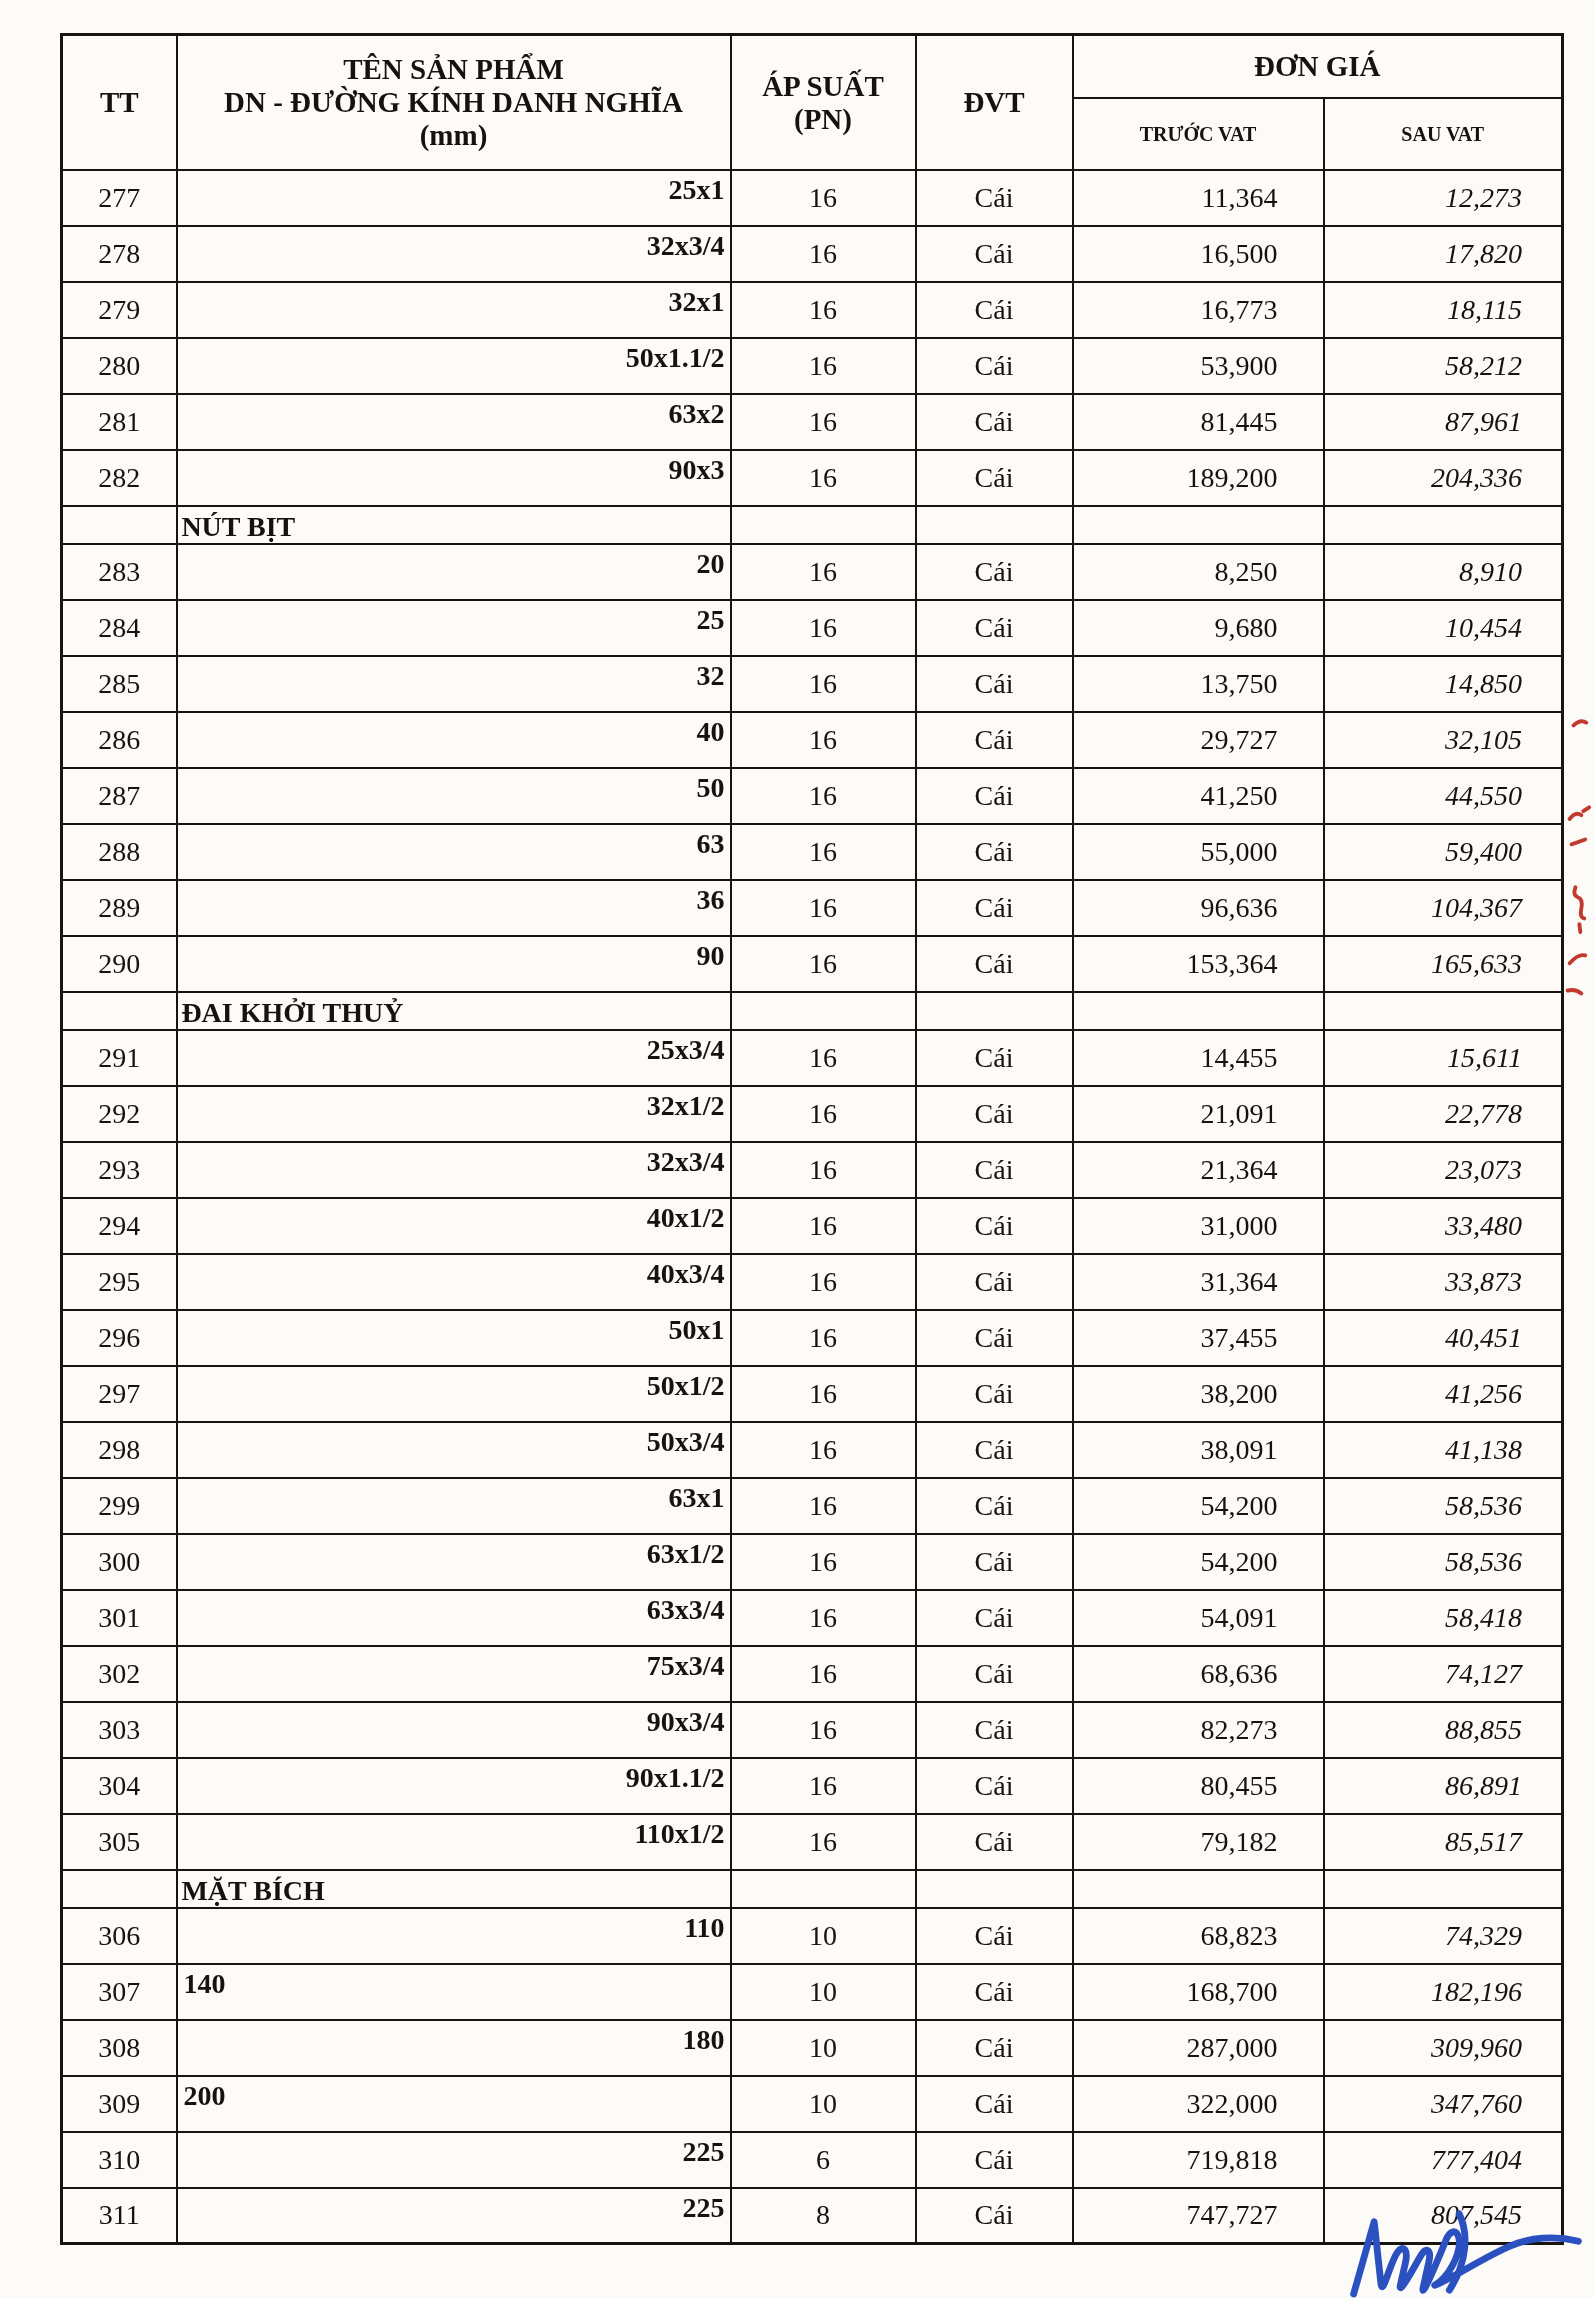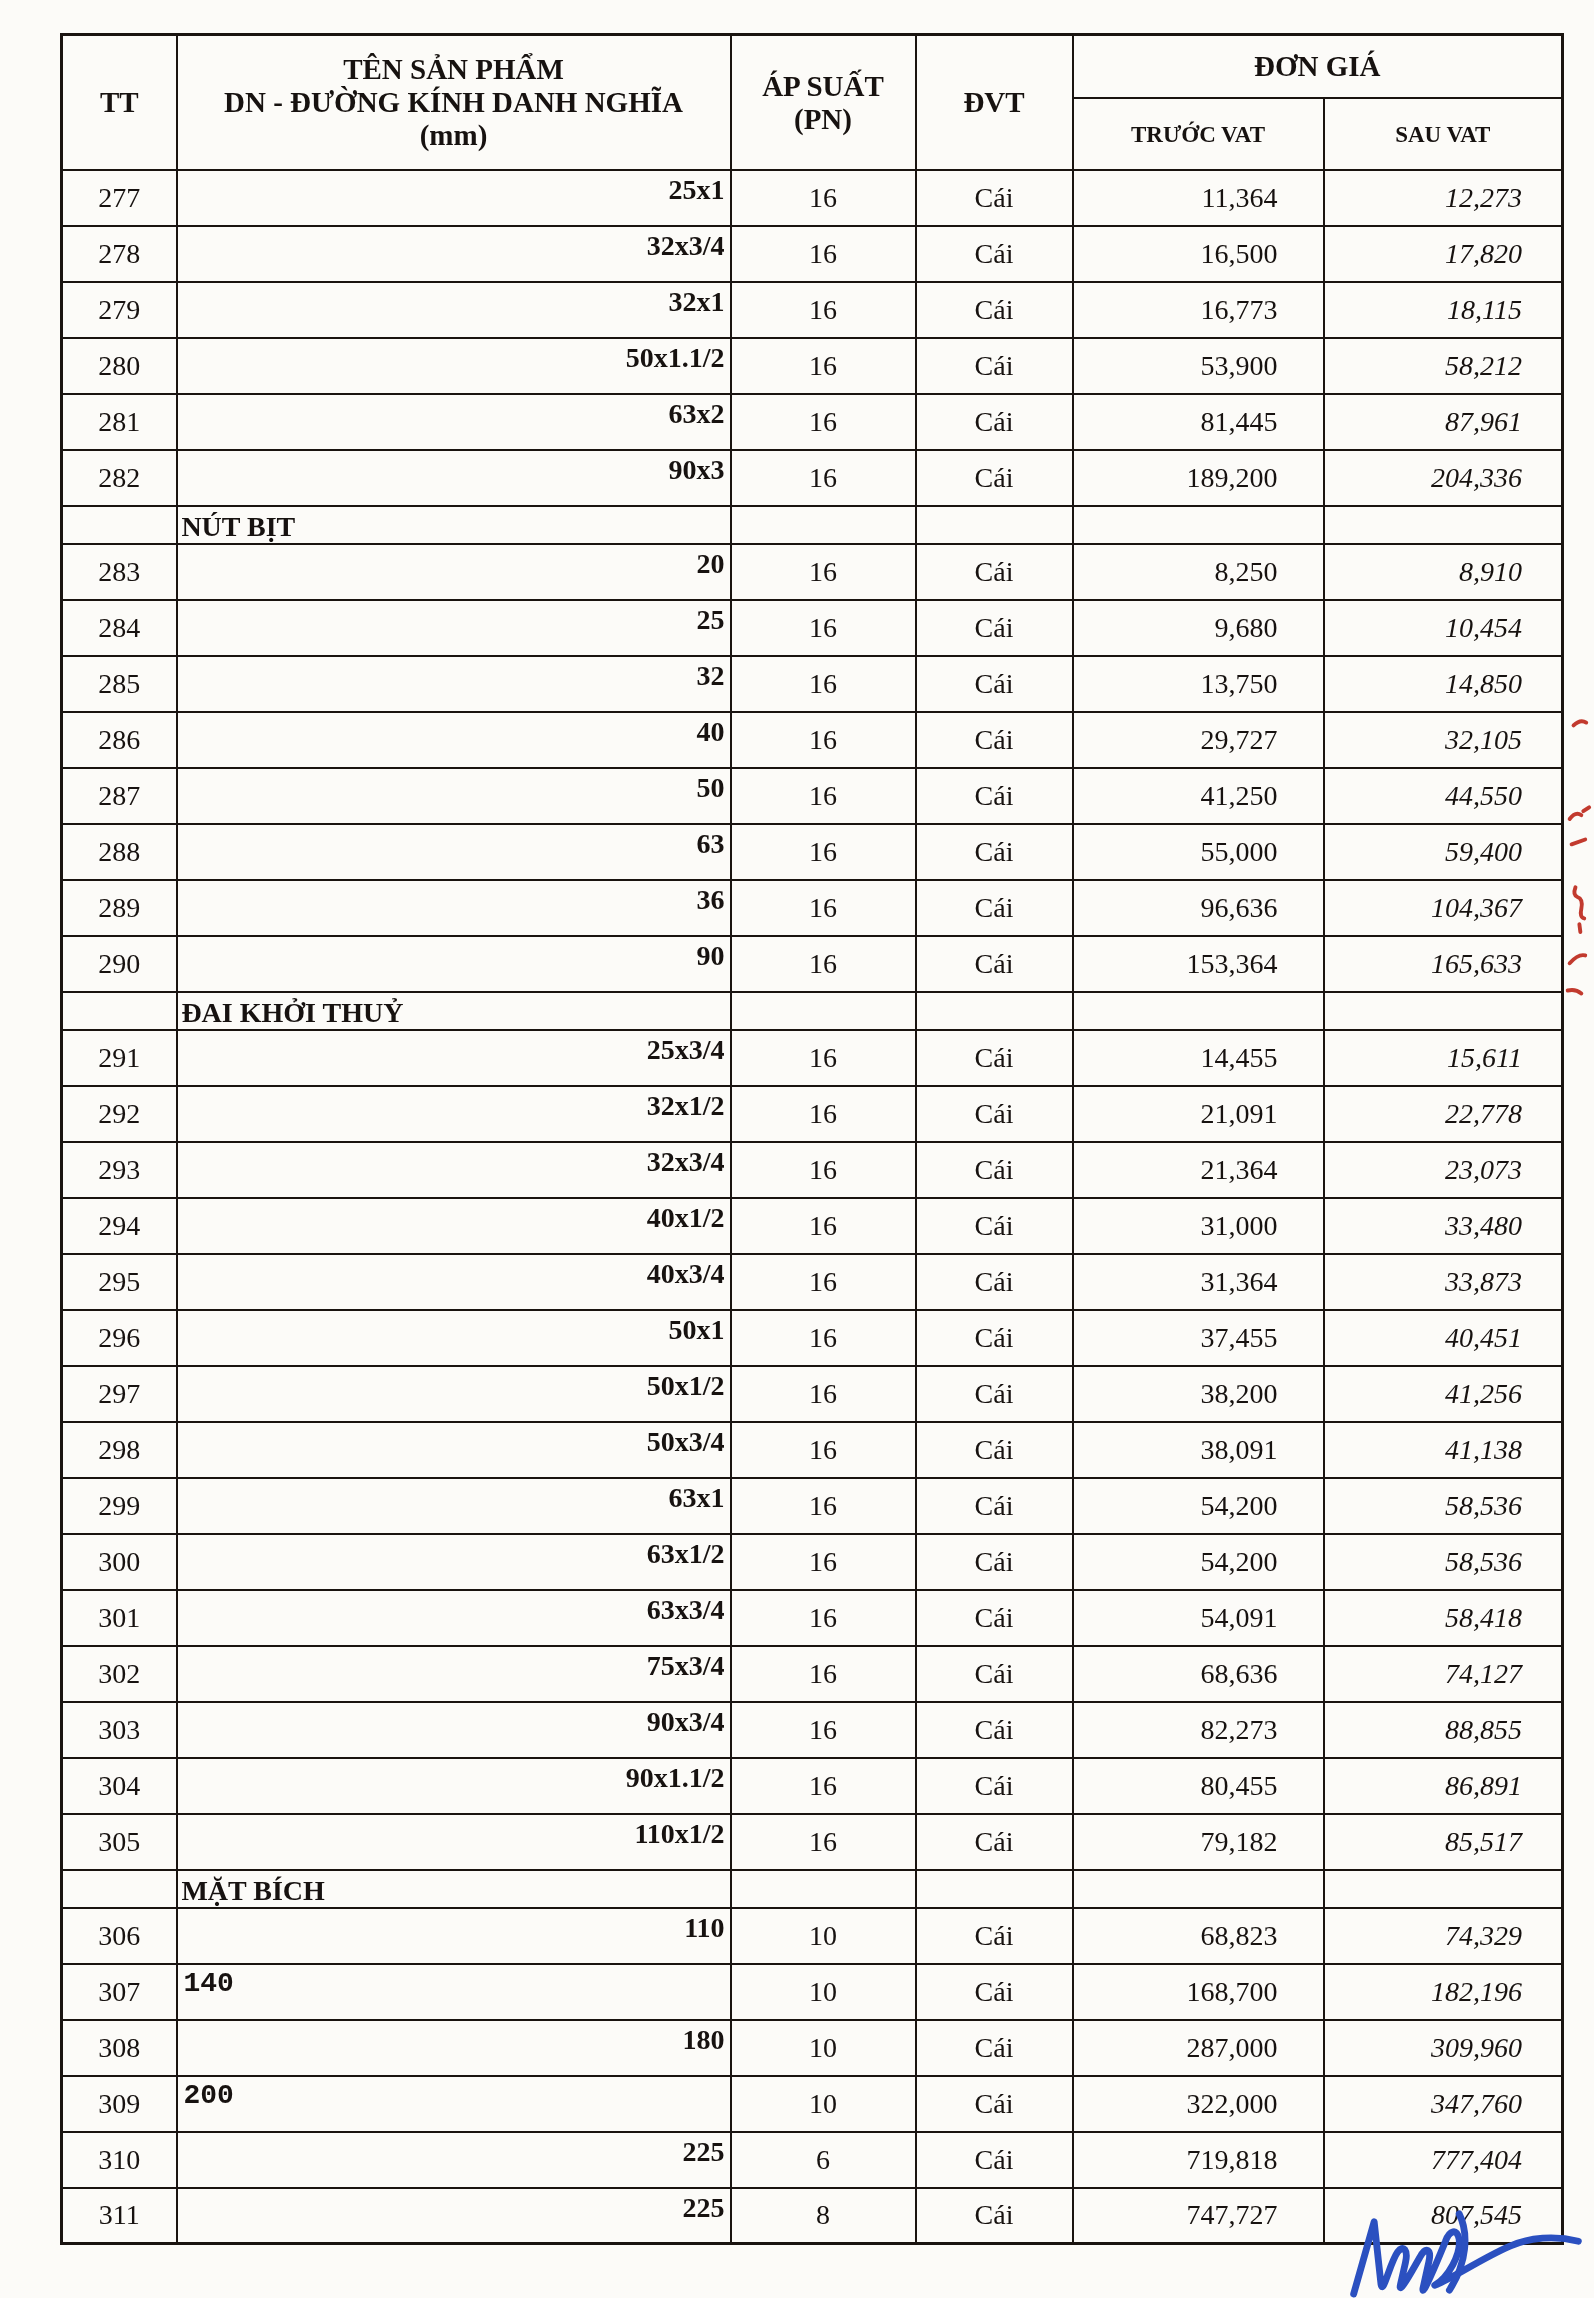--- a/index.html
+++ b/index.html
@@ -41,37 +41,37 @@
     white-space:nowrap;
   }
   thead th{
     font-weight:bold;
     font-size:29px;
     text-align:center;
     vertical-align:middle;
     line-height:33px;
   }
   th.h-group{height:61px;}
-  th.h-sub{height:70px;font-size:23px;}
+  th.h-sub{height:70px;font-size:20px;}
   tbody tr.item-row{height:56px;}
   tbody tr.section-row{height:32px;}
   td.c-tt{
     font-size:28px;
     text-align:center;
     vertical-align:middle;
   }
   td.c-name{
     font-size:28px;
     font-weight:bold;
     text-align:right;
     vertical-align:top;
     padding:2.9px 4.9px 0 5.9px;
     border-radius:11px;
   }
-  td.c-name.left{text-align:left;font-family:Liberation Mono, monospace;}
+  td.c-name.left{text-align:left;}
   td.c-section{
     font-size:28px;
     font-weight:bold;
     text-align:left;
     vertical-align:top;
     padding:3.9px 4.9px 0 3.9px;
   }
   td.c-pn,td.c-unit{
     font-size:28px;
     text-align:center;

